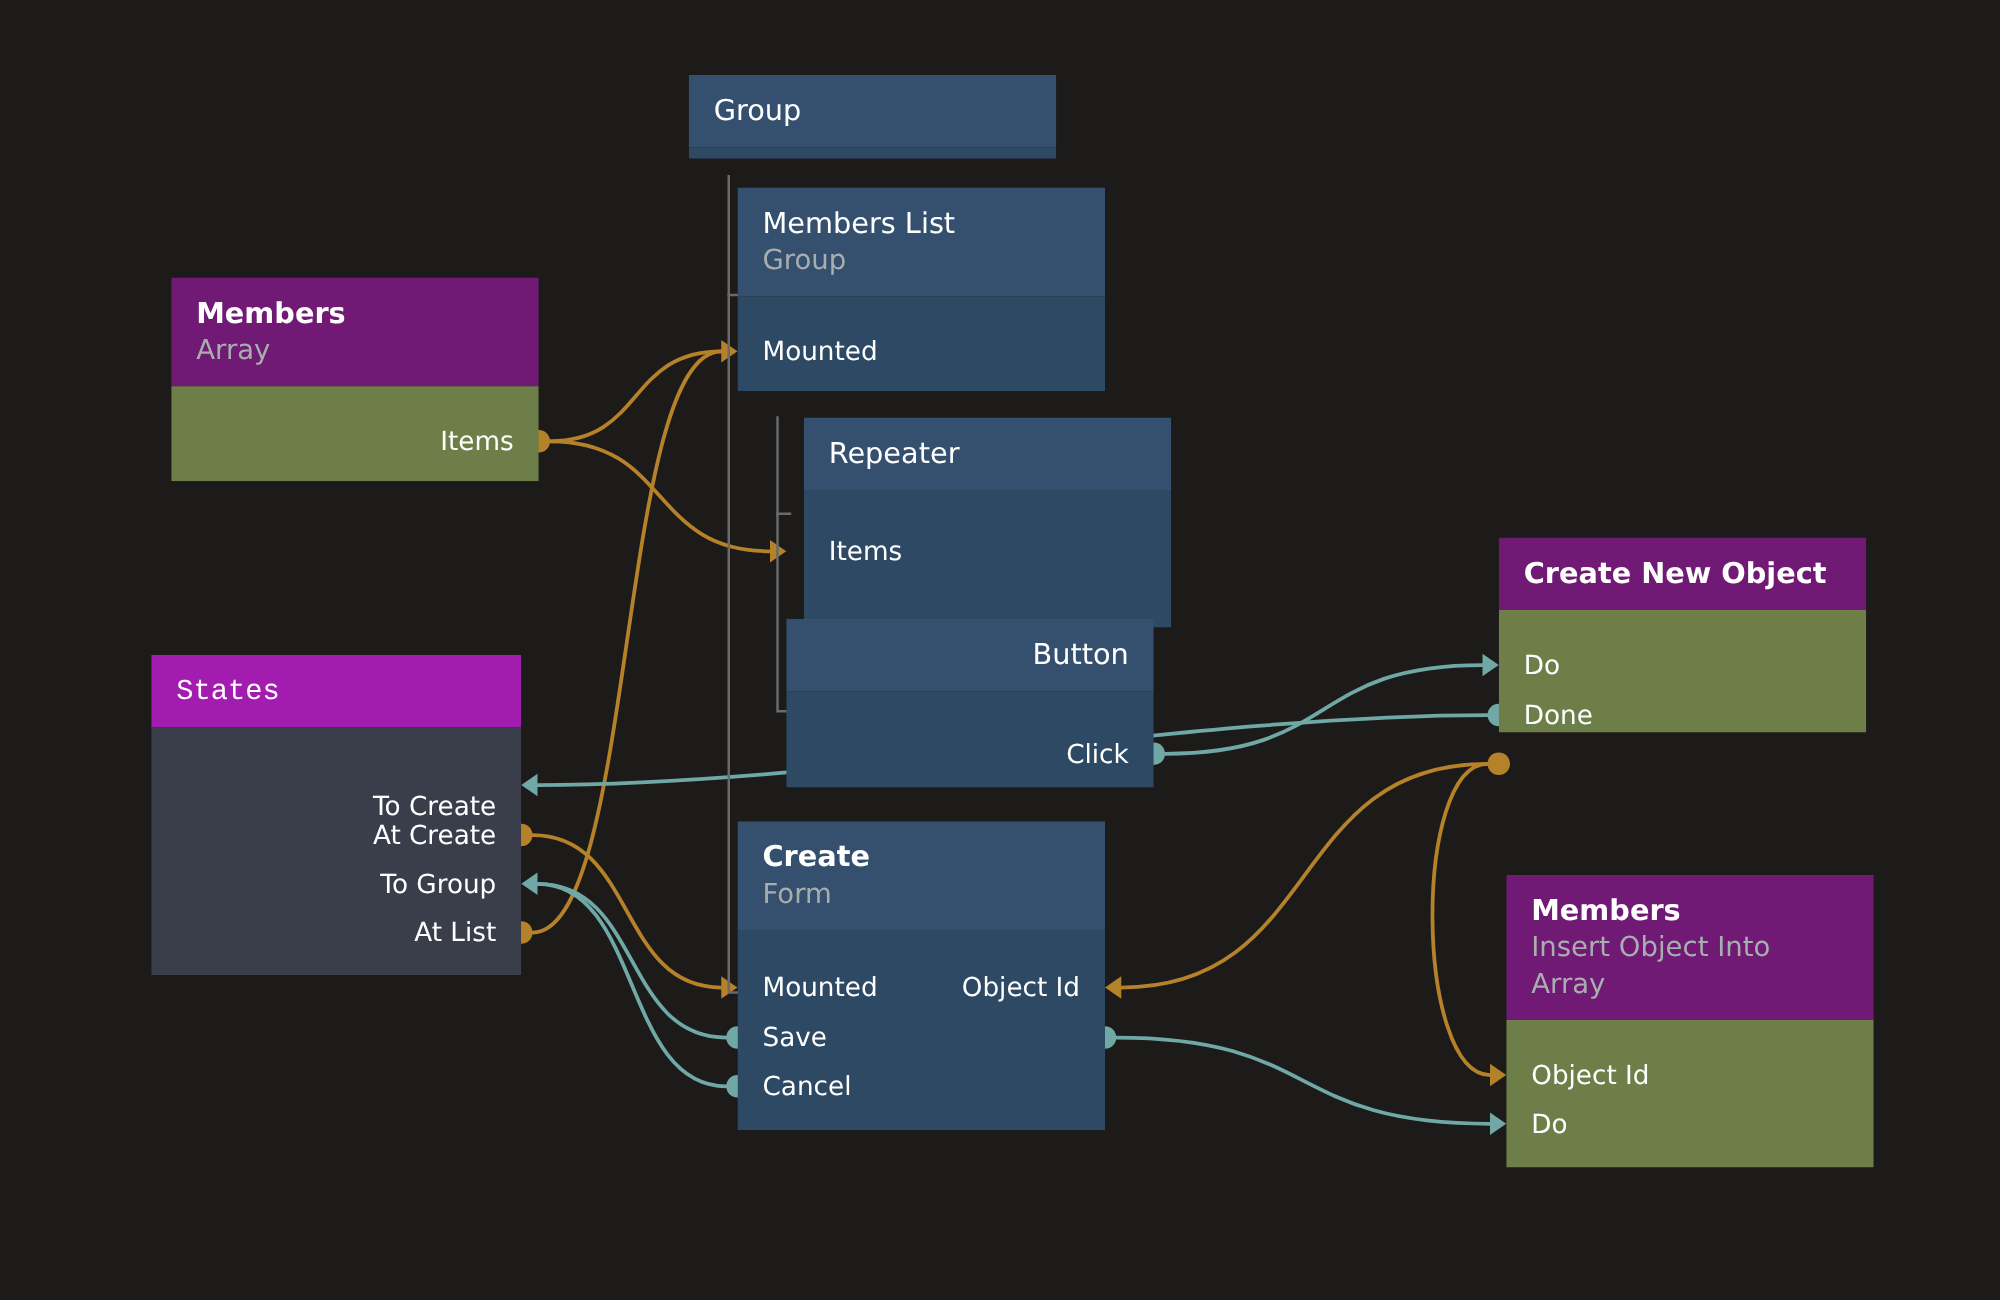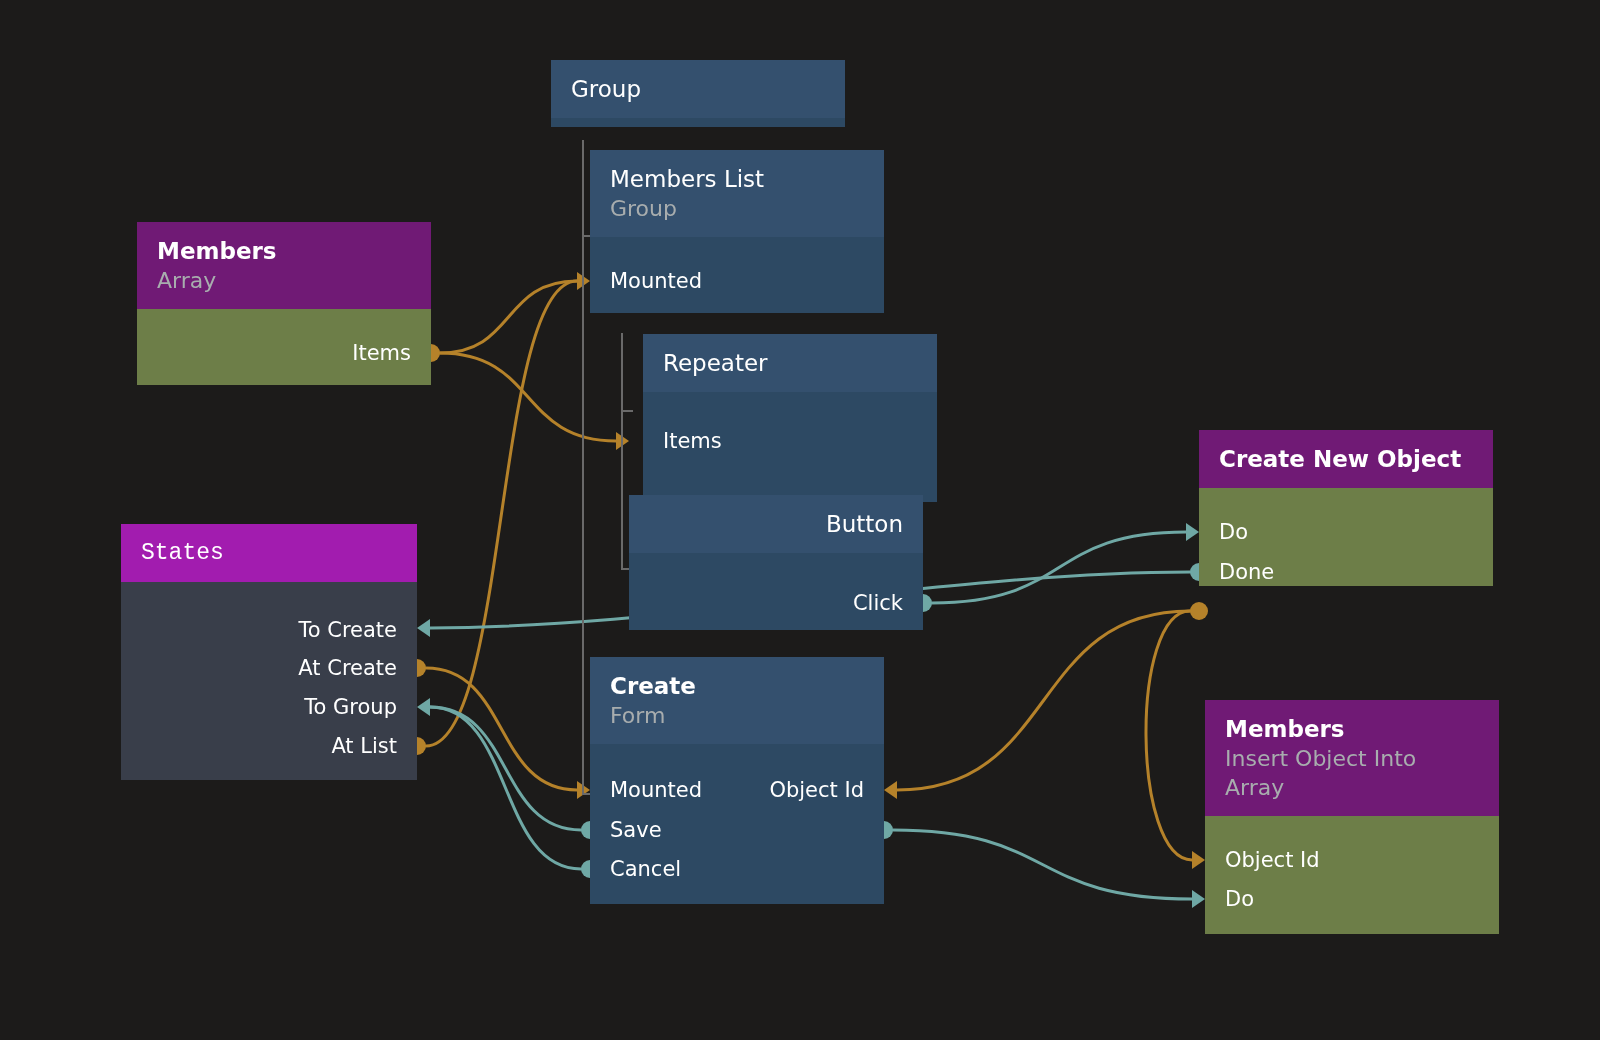--- a/index.html
+++ b/index.html
@@ -152,21 +152,21 @@
           <div class="n-title">Button</div>
         </div>
         <div class="node-body" style="position: absolute; inset: 58px 0px 0px;"></div>
         <div class="port-label right" style="top: 89px; position: absolute; right: 20px;">Click</div>
       </div>
       <div class="node dark" style="left: 121px; top: 524px; width: 296px; height: 256px;">
         <div class="node-header">
           <div class="n-title">States</div>
         </div>
         <div class="node-body" style="position: absolute; inset: 58px 0px 0px;"></div>
-        <div class="port-label right" style="top: 87px; position: absolute; right: 20px;">To Create</div>
+        <div class="port-label right" style="top: 102px; position: absolute; right: 20px;">To Create</div>
         <div class="port-label right" style="top: 125px; position: absolute; right: 20px;">At Create</div>
         <div class="port-label right" style="top: 164px; position: absolute; right: 20px;">To Group</div>
         <div class="port-label right" style="top: 203px; position: absolute; right: 20px;">At List</div>
       </div>
       <div class="node blue" style="left: 590px; top: 657px; width: 294px; height: 247px;">
         <div class="node-header">
           <div class="n-title bold">Create</div>
           <div class="n-sub">Form</div>
         </div>
         <div class="node-body" style="position: absolute; inset: 87px 0px 0px;"></div>

